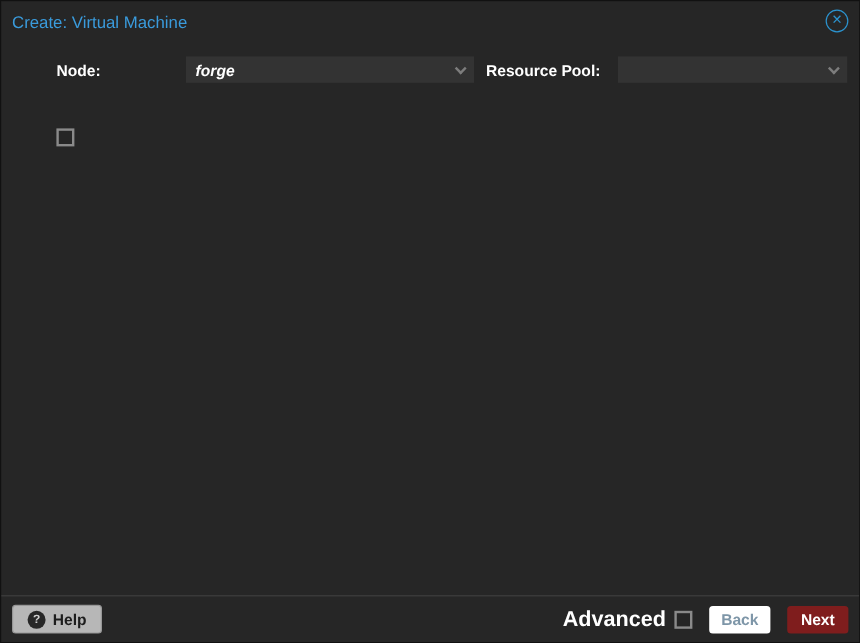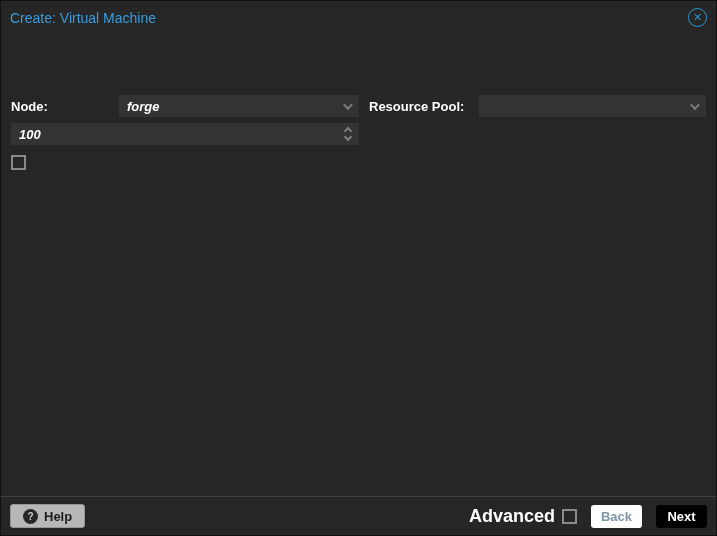--- a/index.html
+++ b/index.html
@@ -4,21 +4,20 @@
 <style>
   * { box-sizing: border-box; margin: 0; padding: 0; }
   html, body { width: 717px; height: 536px; background: #1c1c1c; font-family: "Liberation Sans", sans-serif; }
 
   .dialog {
     width: 717px; height: 536px;
     background: #262626;
     border: 1px solid #111;
     display: flex; flex-direction: column;
     overflow: hidden;
-    gap: 48px;
   }
 
   
   .titlebar {
     height: 33px; flex: 0 0 33px;
     display: flex; align-items: center; justify-content: space-between;
     padding: 0 9px;
   }
   .titlebar .title {
     color: #3a9bdc; font-size: 14px; font-weight: 400;
@@ -46,21 +45,21 @@
   .tab.active { background: #0a72c8; color: #ffffff; cursor: pointer; }
   .tab.enabled { color: #f2f2f2; cursor: pointer; }
 
   
   .body {
     flex: 1 1 auto;
     padding: 13px 10px 0 10px;
     display: flex; align-items: flex-start;
   }
   .col { display: flex; flex-direction: column; }
-  .col-left  { width: 348px; margin-right: 10px; }
+  .col-left  { width: 348px; margin-right: 10px; margin-left: 36px; }
   .col-right { flex: 1; }
 
   .form-row { display: flex; align-items: center; margin-bottom: 6px; min-height: 22px; }
   .form-label {
     width: 108px; flex: 0 0 108px;
     color: #ffffff; font-size: 13px; font-weight: 700;
   }
   .col-right .form-label { width: 110px; flex: 0 0 110px; }
 
   .field {
@@ -120,21 +119,21 @@
   .footer .checkbox { margin-right: 14px; }
   .btn {
     height: 23px; border: none; border-radius: 3px;
     font-size: 13px; font-weight: 700; font-family: "Liberation Sans", sans-serif;
     cursor: pointer;
   }
   .btn-back {
     width: 51px; background: #ffffff; color: #7e96a8; margin-right: 14px;
     cursor: default;
   }
-  .btn-next { width: 51px; background: #000000; color: #ffffff; }
+  .btn-next { width: 51px; background: #7f1d1d; color: #ffffff; }
 </style>
 </head>
 <body>
 
 <div class="dialog">
 
   <div class="titlebar">
     <span class="title">Create: Virtual Machine</span>
     <span class="close-btn">✕</span>
   </div>
@@ -146,25 +145,20 @@
 
       <div class="form-row">
         <span class="form-label">Node:</span>
         <div class="field">
           <span class="value">forge</span>
           <span class="chevron"></span>
         </div>
       </div>
 
       <div class="form-row">
-        <div class="field">
-          <span class="value">100</span>
-          <span class="spin up"></span>
-          <span class="spin down"></span>
-        </div>
       </div>
 
 
       <div class="form-row">
         <span class="checkbox"></span>
       </div>
 
     </div>
 
     <div class="col col-right">

